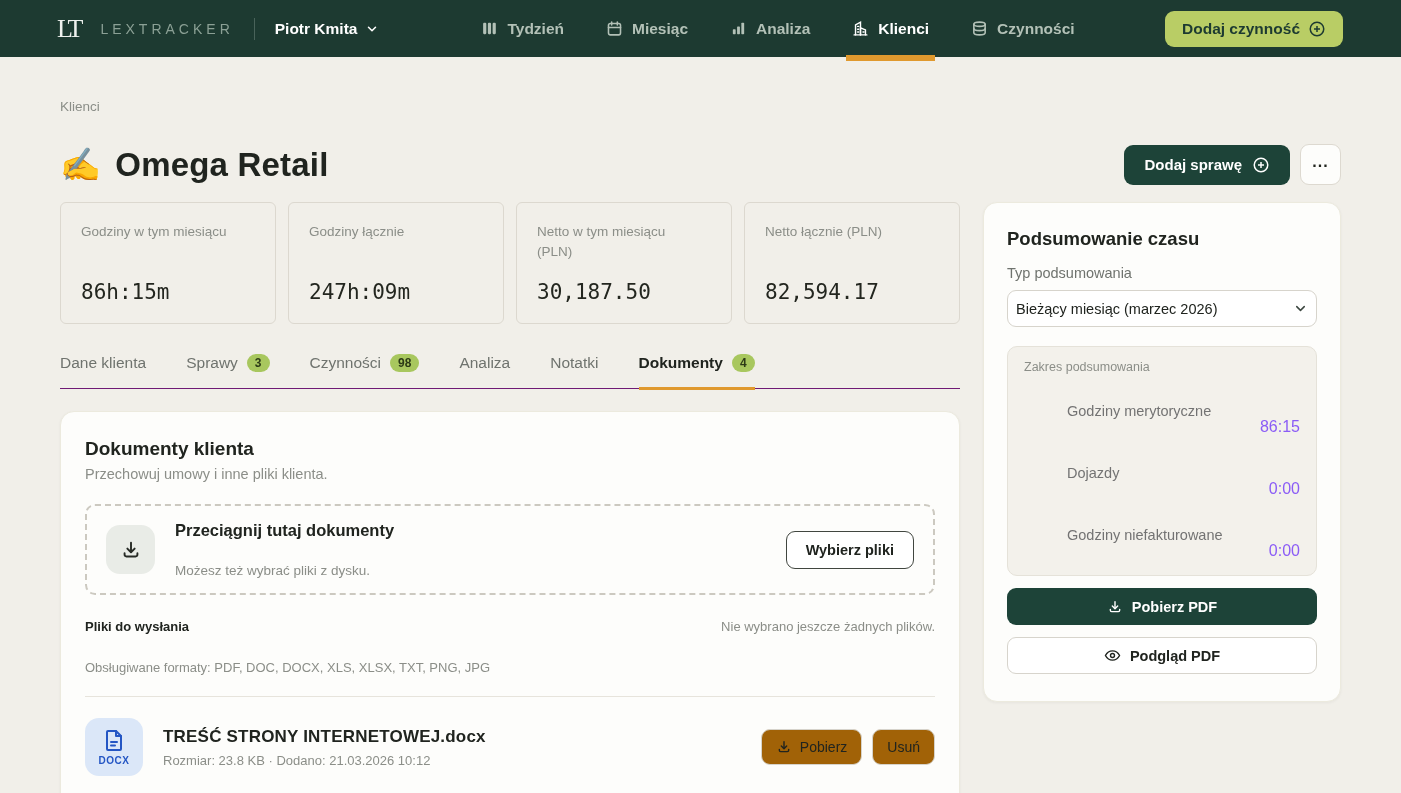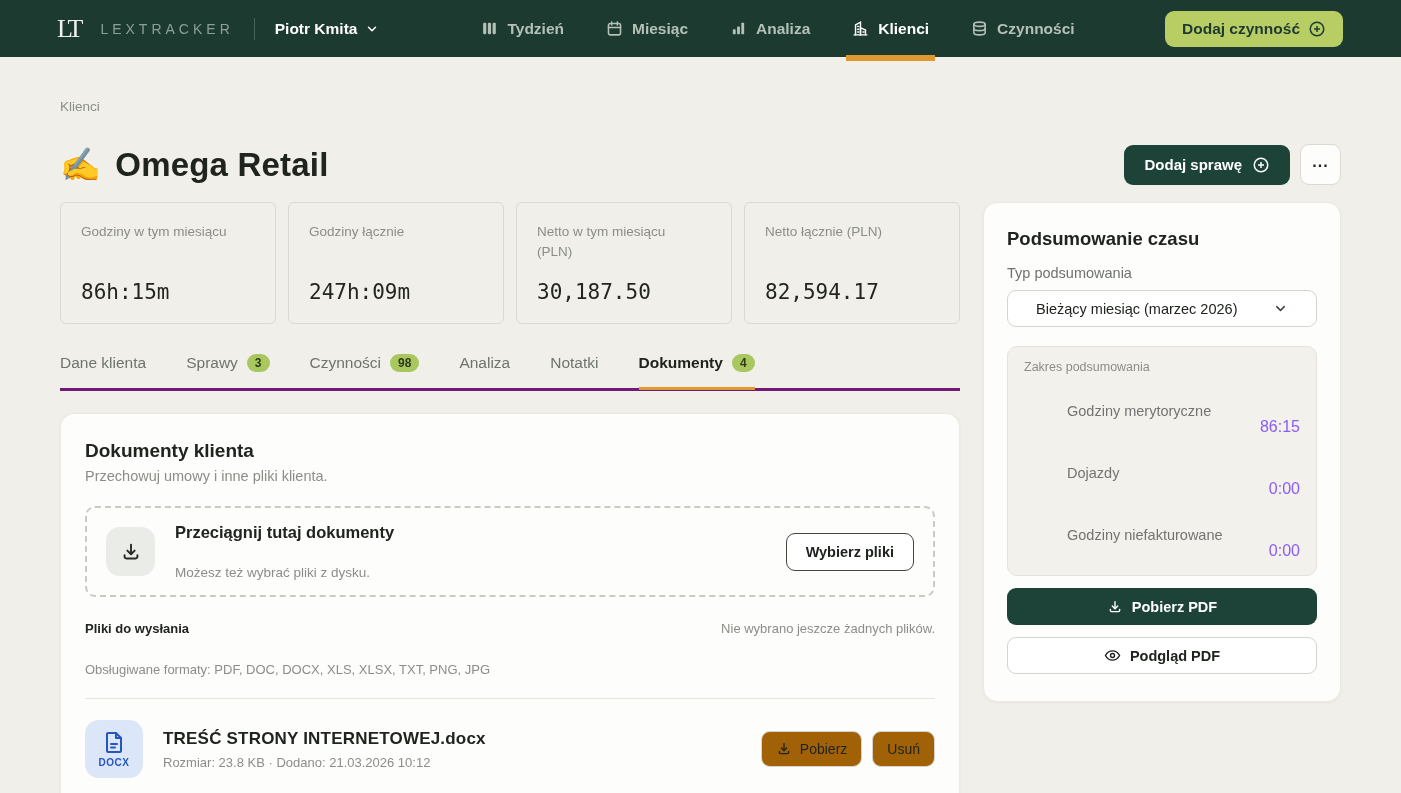--- a/index.html
+++ b/index.html
@@ -65,21 +65,21 @@
   
   .stats { display:grid; grid-template-columns:repeat(4,1fr); gap:12px; }
   .stat-card {
     border:1px solid #dcd8cf; border-radius:6px; height:122px; padding:19px 20px;
     display:flex; flex-direction:column; justify-content:space-between;
   }
   .stat-label { font-size:13.5px; color:#8b8e88; line-height:1.45; max-width:150px; }
   .stat-value { font-family:"DejaVu Sans Mono", monospace; font-size:21px; color:#23261f; }
 
   
-  .tabs { margin-top:30px; display:flex; gap:40px; border-bottom:3px solid #701a75; }
+  .tabs { margin-top:30px; display:flex; gap:40px; border-bottom:1px solid #701a75; }
   .tab { position:relative; padding:0 0 16px; font-size:15.5px; color:#6f736e; cursor:pointer; display:flex; align-items:center; gap:9px; white-space:nowrap; }
   .tab.active { color:#20241f; font-weight:700; }
   .tab.active::after { content:""; position:absolute; left:0; right:0; bottom:-2px; height:3px; background:#e0992e; }
   .badge {
     background:#a8c75e; color:#2c3a16; font-size:12px; font-weight:600;
     border-radius:999px; padding:3px 8px; line-height:1;
   }
 
   
   .card {
@@ -124,21 +124,21 @@
     border-radius:9px; font-family:inherit; font-size:14px; font-weight:500; color:#20241f;
     padding:9px 14px; cursor:pointer; white-space:nowrap;
   }
 
   
   .summary-card { padding:25px 23px 27px; }
   .summary-title { font-size:18.5px; font-weight:700; color:#20241f; }
   .summary-type-label { margin-top:15px; font-size:14.5px; color:#6f736e; }
   .select {
     margin-top:9px; height:37px; border:1px solid #d7d4cc; border-radius:9px; background:#fff;
-    display:flex; align-items:center; padding:0 28px; font-size:14.5px; color:#20241f; cursor:pointer;
+    display:flex; align-items:center; padding:0 8px; font-size:14.5px; color:#20241f; cursor:pointer;
   }
   .select .chev { margin-left:auto; color:#3c4740; }
   .summary-box {
     margin-top:19px; background:#f3f1eb; border:1px solid #e5e2d9; border-radius:10px;
     padding:13px 16px 15px;
   }
   .summary-box-label { font-size:12.5px; color:#8b8e88; }
   .summary-row { display:flex; align-items:center; margin-top:12px; }
   .summary-row-label { font-size:14.5px; color:#737373;margin-left:43px; }
   .summary-row-value { margin-left:auto; font-family:Liberation Sans, sans-serif; font-size:16px; color:#8b5cf6;margin-top:32px; }

